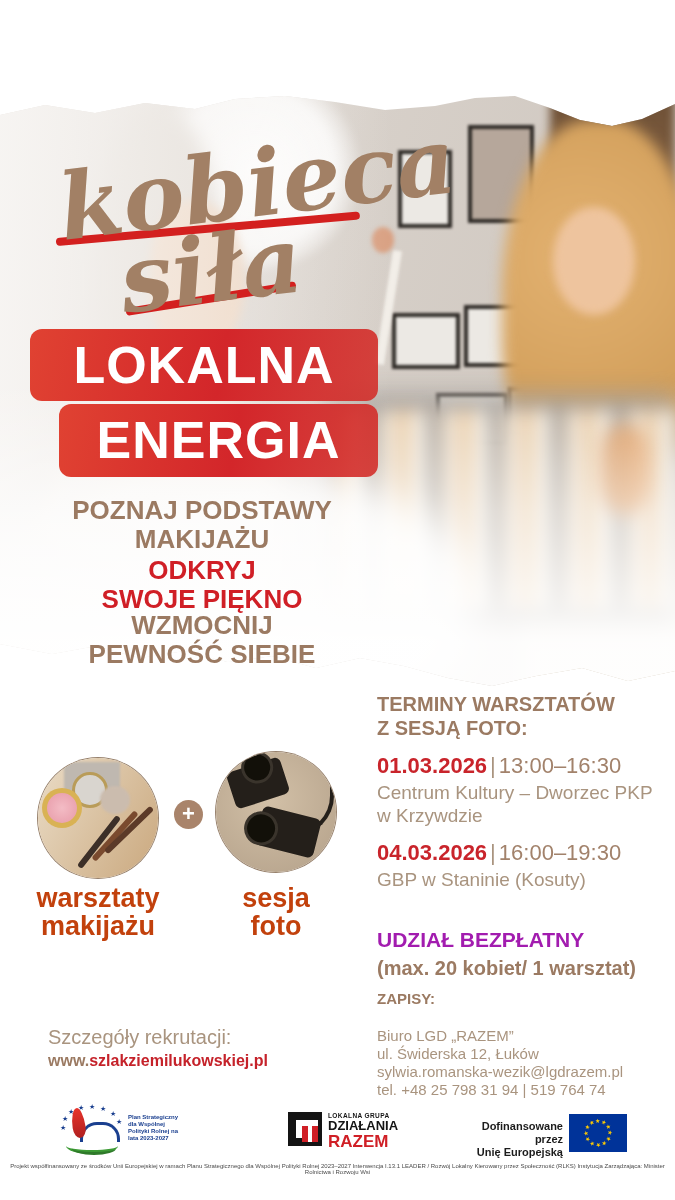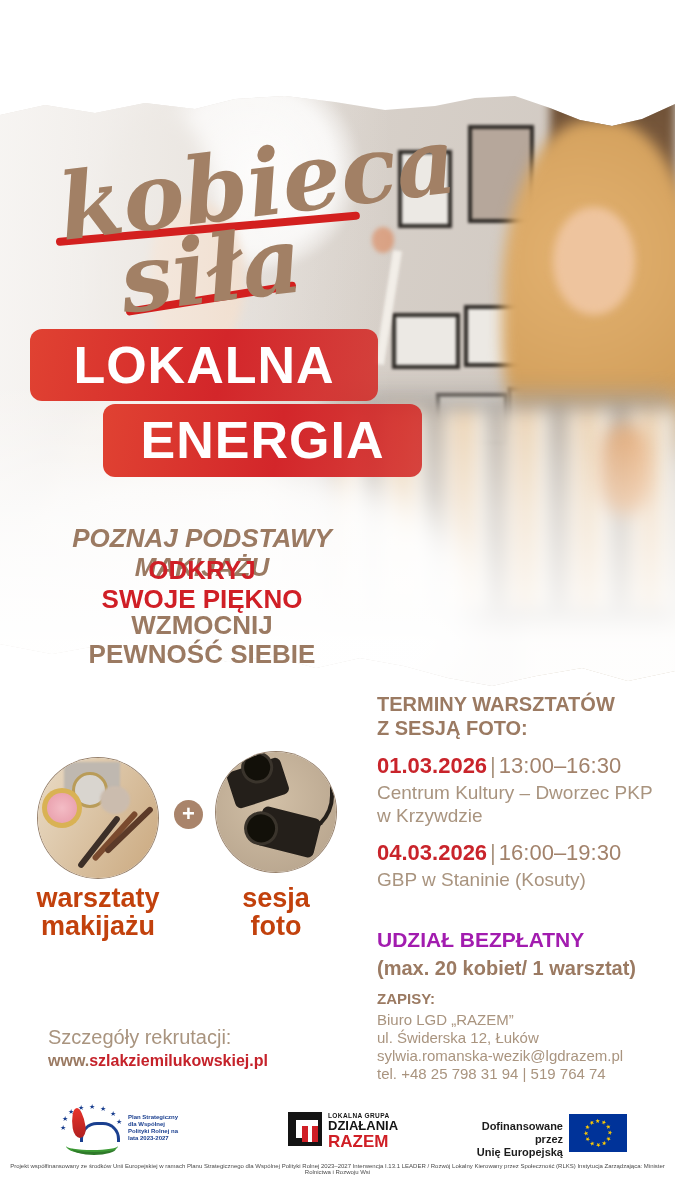--- a/index.html
+++ b/index.html
@@ -58,27 +58,27 @@
   #script1{left:58px;top:138px;font-size:92px;}
   #script2{left:120px;top:224px;font-size:92px;}
   .redline{z-index:5;height:8px;background:#d3201f;border-radius:4px;transform-origin:left center;}
   #redline1{left:56px;top:238px;width:305px;transform:rotate(-5deg);}
   #redline2{left:126px;top:308px;width:172px;transform:rotate(-9deg);}
 
   
   .banner{z-index:8;color:#ffffff;font-weight:700;font-size:52px;letter-spacing:1px;
     text-align:center;background:linear-gradient(100deg,#e04232 0%,#d3262a 55%,rgba(211,45,40,.88) 100%);border-radius:12px;}
   #banner1{left:30px;top:329px;width:348px;height:72px;line-height:72px;}
-  #banner2{left:59px;top:404px;width:319px;height:73px;line-height:73px;margin-left:44px;}
+  #banner2{left:59px;top:404px;width:319px;height:73px;line-height:73px;}
 
   
   .slogan{z-index:9;left:22px;width:360px;text-align:center;font-weight:700;font-size:26px;line-height:29px;}
   .slogan.brown{color:#9b7a62;}
   .slogan.red{color:#d01f26;}
-  #slg1{top:524px;font-style:italic;} #slg2{top:556px;} #slg3{top:611px;}
+  #slg1{top:496px;} #slg2{top:556px;} #slg3{top:611px;}
 
   
   .circle{z-index:10;border-radius:50%;overflow:hidden;box-shadow:0 0 0 1px #97816c;}
   #circle1{left:38px;top:758px;width:120px;height:120px;background:linear-gradient(120deg,#eadcc6,#caa87e);}
   #circle2{left:216px;top:752px;width:120px;height:120px;background:radial-gradient(circle at 45% 40%,#d2c0a7,#b3a089);}
   .c1-palette{left:26px;top:4px;width:56px;height:32px;background:#bfb8b0;filter:blur(1px);}
   .c1-mirror{left:34px;top:14px;width:30px;height:30px;border-radius:50%;background:#d9d5cf;border:3px solid #b99c59;}
   .c1-blush-case{left:4px;top:30px;width:40px;height:40px;border-radius:50%;background:#d9b254;}
   .c1-blush{left:9px;top:35px;width:30px;height:30px;border-radius:50%;background:radial-gradient(circle,#f3bcc5,#e79aa8);}
   .c1-pouf{left:62px;top:28px;width:30px;height:28px;border-radius:50%;background:#cbbcae;filter:blur(1px);}
@@ -106,21 +106,21 @@
   .sch-title{font-weight:700;font-size:20px;line-height:24px;color:#9b7a62;}
   .sch-item{margin-top:13px;}
   .sch-date{font-weight:700;font-size:22px;color:#c9242b;}
   .sch-sep{font-size:22px;color:#a9947f;padding:0 3px;}
   .sch-time{font-size:22px;color:#a2826b;}
   .sch-loc{font-size:19px;line-height:23px;color:#a9947f;margin-top:2px;}
   #free{left:377px;top:928px;width:292px;z-index:12;}
   .free-title{font-weight:700;font-size:21px;color:#a21caf;}
   .free-note{font-weight:700;font-size:20px;color:#9b7a62;margin-top:5px;}
   #signup{left:377px;top:990px;width:292px;z-index:12;}
-  .signup-title{font-weight:700;font-size:15px;color:#9b7a62;margin-bottom:4px;}
+  .signup-title{font-weight:700;font-size:15px;color:#9b7a62;margin-bottom:20px;}
   .signup-line{font-size:15px;line-height:18px;color:#a9947f;}
 
   
   #recruit{left:48px;top:1026px;width:320px;z-index:12;}
   .rec-label{font-size:20px;color:#a9947f;}
   .rec-url{font-size:16px;font-weight:700;margin-top:3px;}
   .rec-url .pre{color:#9b7a62;}
   .rec-url .main{color:#c5222a;}
 
   

